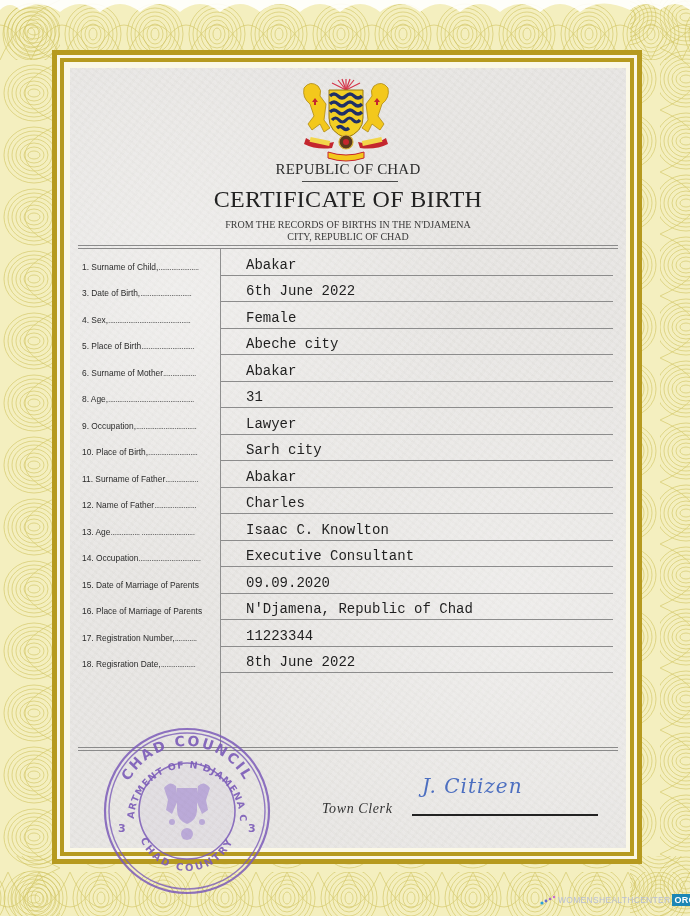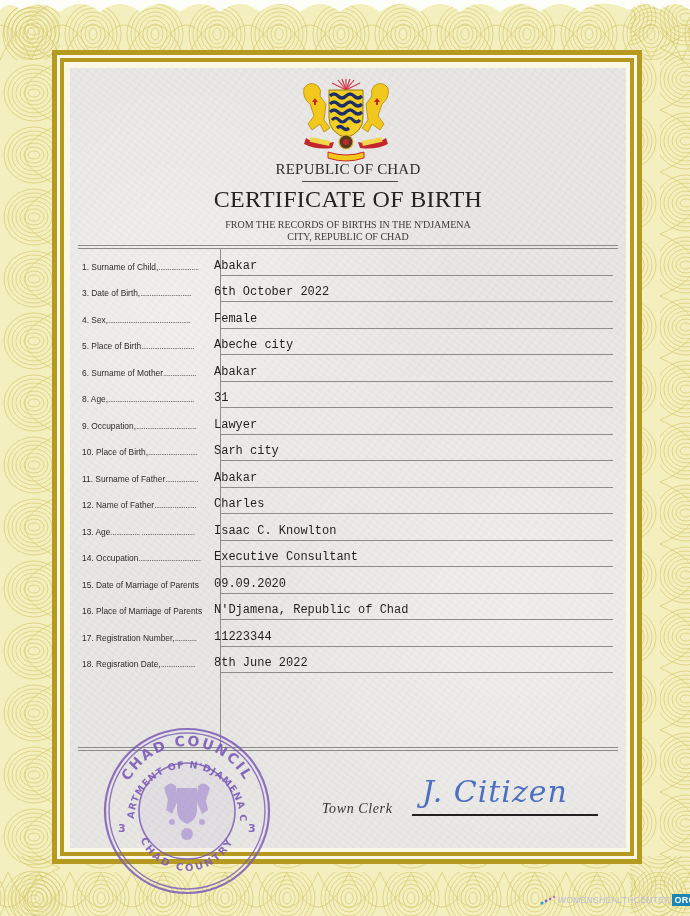--- a/index.html
+++ b/index.html
@@ -65,38 +65,38 @@
     position: absolute; left: 150px; top: 181px; width: 1px; height: 498px; background: #8f8f8f;
   }
   .rows { position: absolute; left: 8px; top: 181px; width: 540px; }
   .row { position: relative; height: 26.5px; }
   .row .label {
     position: absolute; left: 4px; bottom: 4px; width: 138px;
     font-family: Liberation Sans, sans-serif; font-size: 8.4px; color: #2b2b2b; white-space: nowrap; overflow: hidden;
   }
   .row .label .dots { color: #5a5a5a; letter-spacing: -0.5px; }
   .row .value {
-    position: absolute; left: 136px; bottom: 3px;
-    font-family: "Liberation Mono", monospace; font-size: 12px; color: #1f1f1f; white-space: nowrap;
+    position: absolute; left: 168px; bottom: 3px;
+    font-family: "Liberation Mono", monospace; font-size: 14px; color: #1f1f1f; white-space: nowrap;
   }
   .row .value-line {
     position: absolute; left: 143px; right: 5px; bottom: 0; height: 1px; background: #8c8c8c;
   }
 
   
   .clerk-label {
     position: absolute; left: 252px; top: 733px;
     font-family: "Liberation Serif", serif; font-style: italic; font-size: 14px; color: #333; letter-spacing: 0.6px; text-align: right;
   }
   .sig-line {
     position: absolute; left: 342px; top: 746px; width: 186px; height: 1.5px; background: #222;
   }
   .signature {
     position: absolute; left: 352px; top: 706px;
-    font-family: "DejaVu Serif", serif; font-style: italic; font-size: 30px; color: #4d6fc0; letter-spacing: 1px;
+    font-family: "DejaVu Serif", serif; font-style: italic; font-size: 20px; color: #4d6fc0; letter-spacing: 1px;
   }
 
   
   .seal { position: absolute; left: 102px; top: 726px; width: 170px; height: 170px; }
 
   
   .watermark {
     position: absolute; left: 540px; top: 893px; height: 14px; display: flex; align-items: center;
     font-family: "Liberation Sans", sans-serif; font-size: 8.5px; color: #b9bfd8; letter-spacing: 0.3px;
   }
@@ -209,21 +209,21 @@
   <div class="col-divider"></div>
 
   <div class="rows">
     <div class="row">
       <div class="label"><span>1.  Surname of Child,</span><span class="dots">......................</span></div>
       <div class="value">Abakar</div>
       <div class="value-line"></div>
     </div>
     <div class="row">
       <div class="label"><span>3.  Date of Birth,</span><span class="dots">............................</span></div>
-      <div class="value">6th October 2022</div>
+      <div class="value">6th June 2022</div>
       <div class="value-line"></div>
     </div>
     <div class="row">
       <div class="label"><span>4.  Sex,</span><span class="dots">.............................................</span></div>
       <div class="value">Female</div>
       <div class="value-line"></div>
     </div>
     <div class="row">
       <div class="label"><span>5.  Place of Birth</span><span class="dots">.............................</span></div>
       <div class="value">Abeche city</div>

